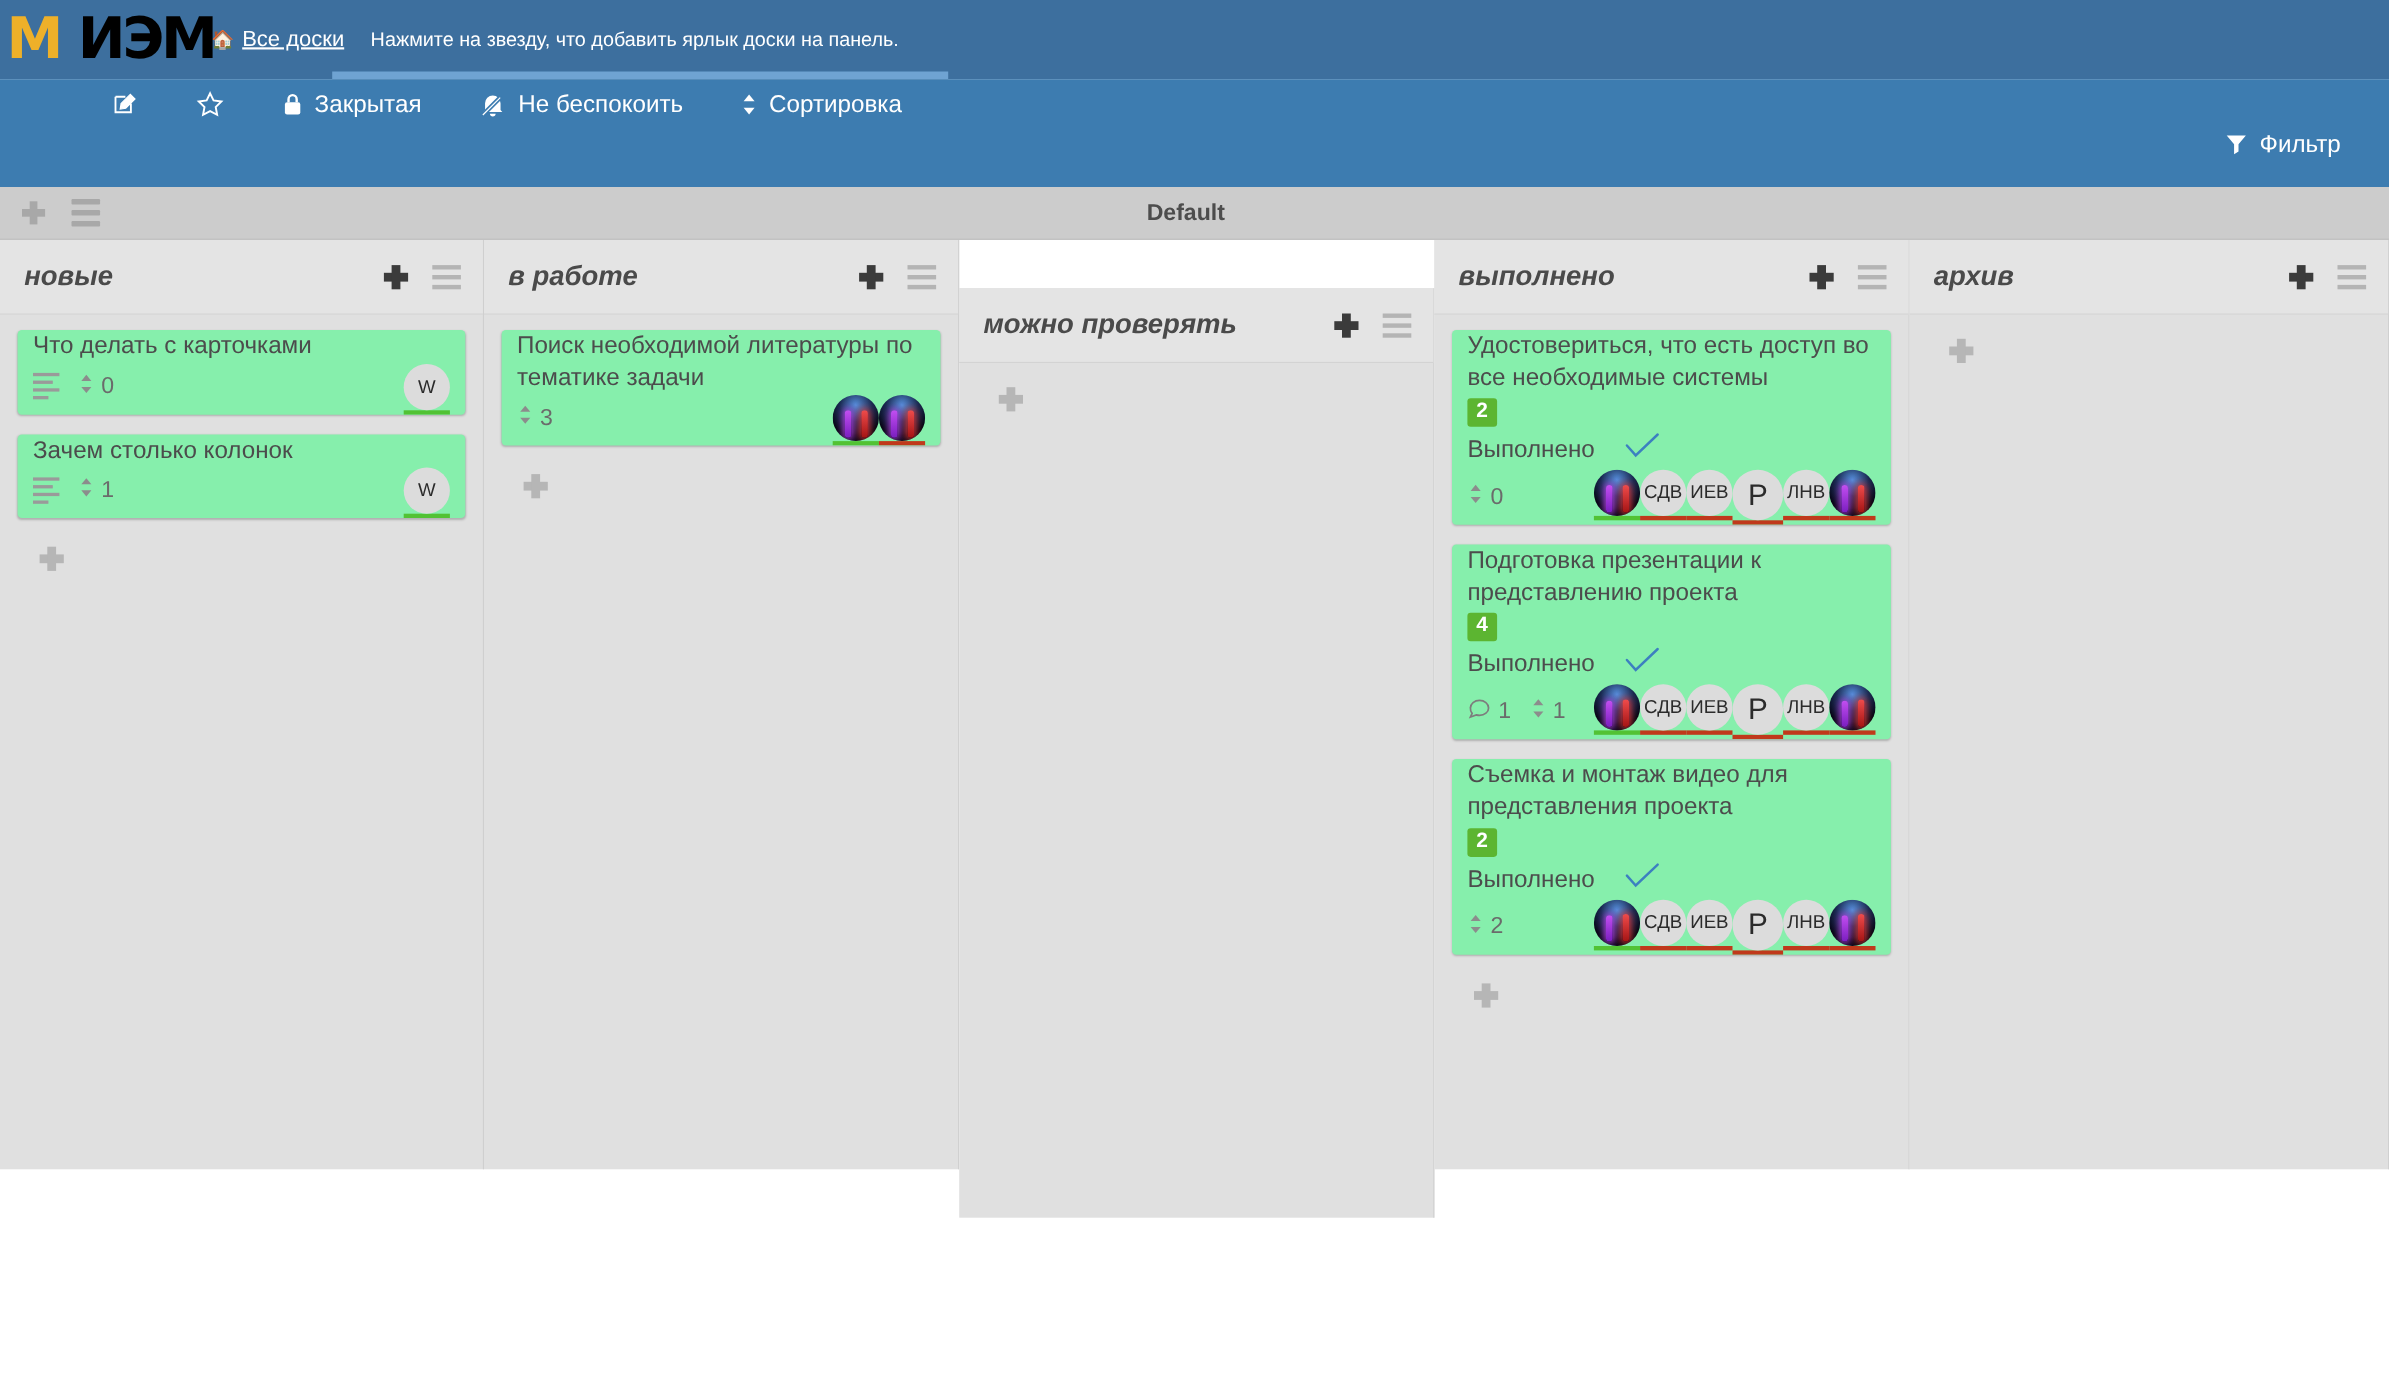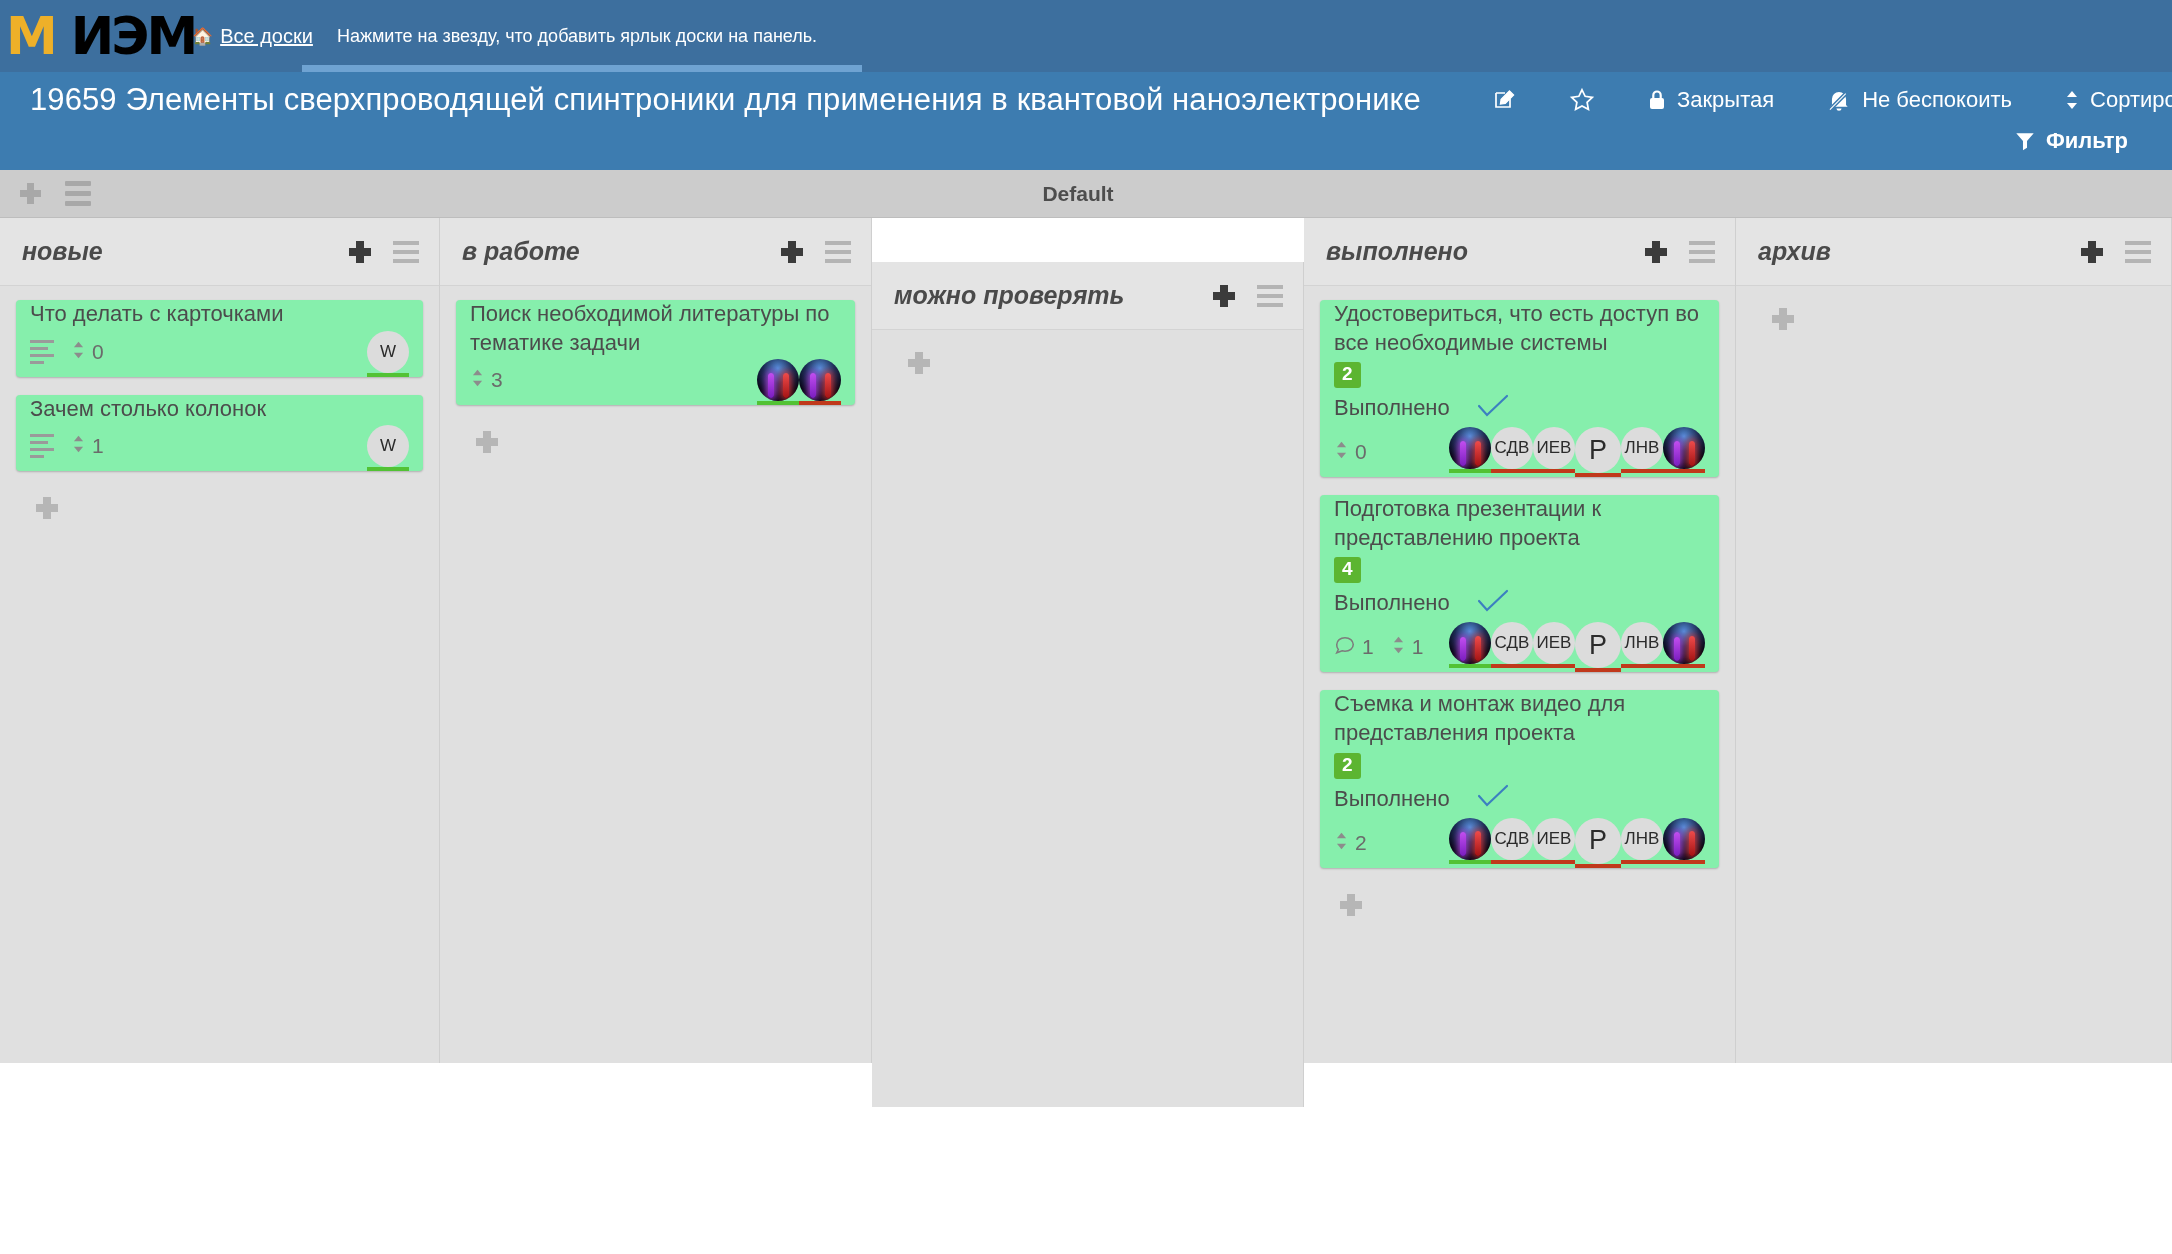--- a/index.html
+++ b/index.html
@@ -86,21 +86,21 @@
   .tool {
     display: flex; align-items: center; gap: 10px;
     color: #ffffff;
     font-size: 22px;
     padding: 0 26px;
     white-space: nowrap;
   }
   .tool svg { display: block; }
   .bh-row2 {
     display: flex; justify-content: flex-end;
-    padding-right: 8px; margin-top: 10px; font-weight: bold;
+    padding-right: 8px; margin-top: 10px;
   }
   .bh-row2 .tool { padding: 0 16px; }
 
   
   .swimlane-head {
     background: #cccccc;
     height: 48px;
     display: flex; align-items: center;
     position: relative;
     border-bottom: 1px solid #bdbdbd;
@@ -281,21 +281,20 @@
     <span class="lbl">Все доски</span>
   </a>
 
   <div class="nav-hint">Нажмите на звезду, что добавить ярлык доски на панель.</div>
 
   <div class="nav-underline"></div>
 </div>
 
 <div class="board-header">
   <div class="bh-row1">
-    <div class="board-title">19659 Элементы сверхпроводящей спинтроники для применения в квантовой наноэлектронике</div>
 
     <div class="bh-tools">
       <div class="tool">
         <span>
           <svg width="24" height="24" viewBox="0 0 24 24" fill="none" stroke="#fff" stroke-width="1.7">
             <path d="M3 5h9M3 5v14h14v-8"></path>
             <path d="M16.5 2.8l4.2 4.2-8.4 8.4-5 .8.8-5z" fill="#fff" stroke="#fff" stroke-width="1.1"></path>
           </svg>
         </span>
       </div>

